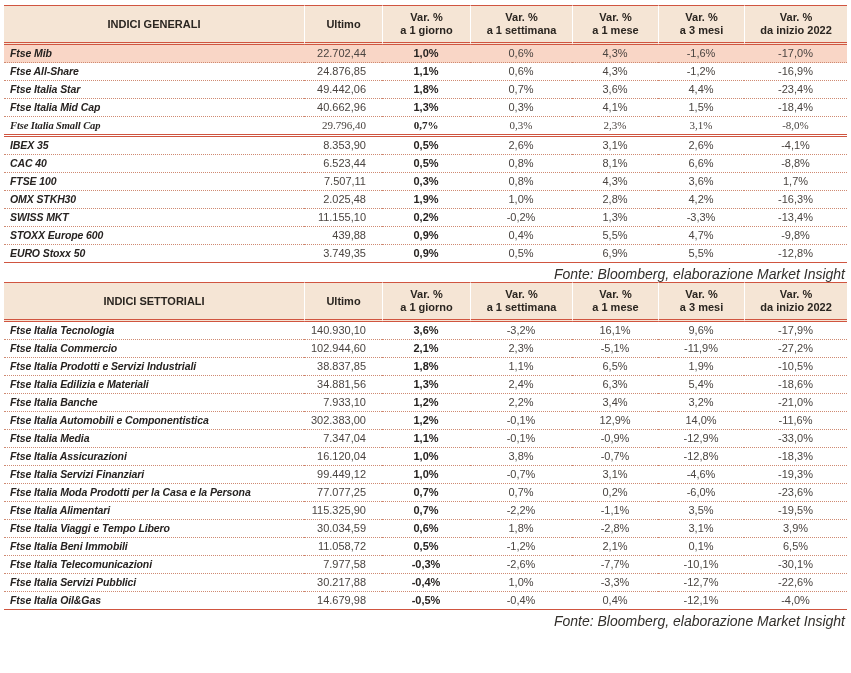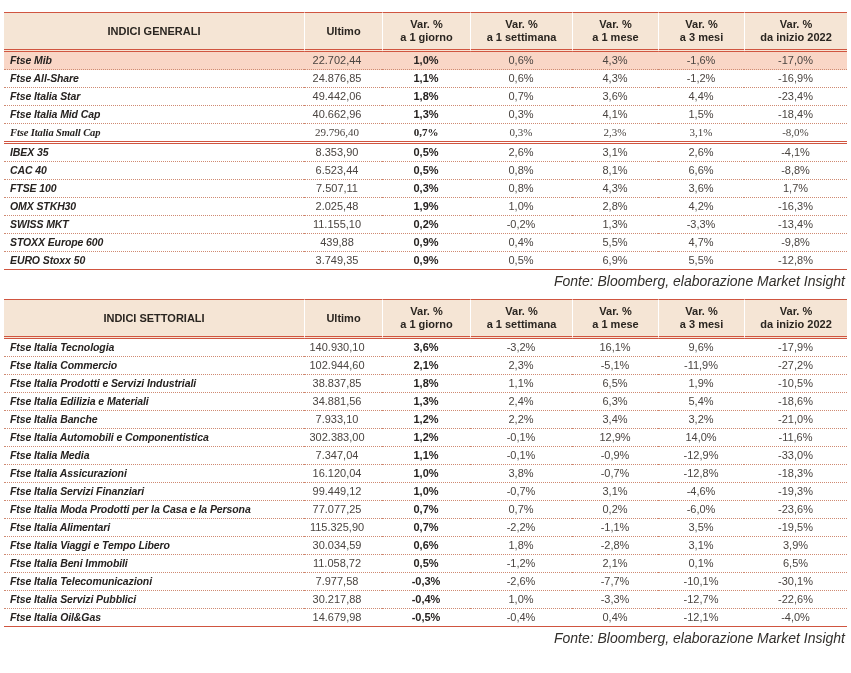--- a/index.html
+++ b/index.html
@@ -7,45 +7,45 @@
     --accent-line:#d05540;
     --highlight-row-bg:#f9d6c6;
     --row-line:#cf8a72;
   }
   *{box-sizing:border-box;}
   html,body{margin:0;padding:0;}
   body{
     width:851px;height:673px;overflow:hidden;background:#ffffff;
     font-family:"Liberation Sans", sans-serif;color:#3c3632;
   }
-  .page{padding:12px 4px 0 4px;}
+  .page{padding:5px 4px 0 4px;}
   table.idx{width:843px;table-layout:fixed;border-collapse:separate;border-spacing:0;}
   thead th{
     background:var(--header-bg);
     border-top:1px solid var(--accent-line);
     border-bottom:3px double var(--accent-line);
     font-size:11px;font-weight:bold;color:#2a2520;
     vertical-align:middle;padding:5px 2px;text-align:center;
   }
   thead th + th{border-left:1px solid #ffffff;}
   th .h-line{line-height:13px;}
   tbody td{
     font-size:11px;line-height:13px;padding:2px 4px;
     border-bottom:1px dotted var(--row-line);
     vertical-align:middle;white-space:nowrap;overflow:hidden;
   }
   td.name{font-weight:bold;font-style:italic;color:#262220;padding-left:6px;font-size:10.5px;letter-spacing:-0.1px;}
-  td.ultimo{text-align:center;padding-right:16px;color:#4a4440;}
+  td.ultimo{text-align:right;padding-right:16px;color:#4a4440;}
   td.pct{text-align:center;color:#4a4440;}
   td.bold{font-weight:bold;color:#262220;}
   tr.hl td{background:var(--highlight-row-bg);margin-top:24px;}
   tr.rule td{border-bottom:3px double var(--accent-line);font-family:Liberation Serif, serif;}
   tbody tr:last-child td{border-bottom:1px solid var(--accent-line);}
   .source{width:843px;text-align:right;font-size:14px;font-style:italic;color:#33302c;padding:3px 2px 0 0;}
-  .sec2{margin-top:10px;}
+  .sec2{}
 </style>
 </head>
 <body>
 
 <div class="page">
 
   <section>
     <table class="idx" id="t1">
       <colgroup>
         <col style="width:300px">

